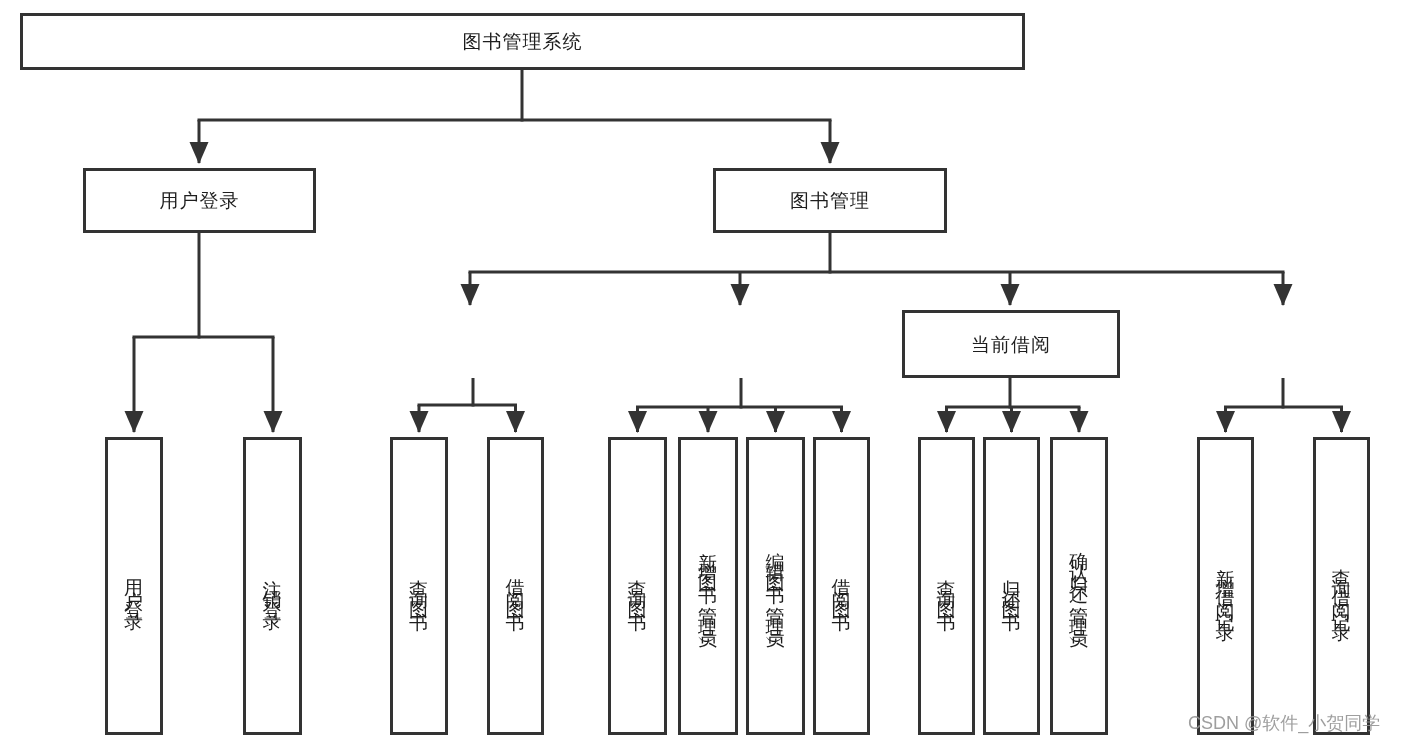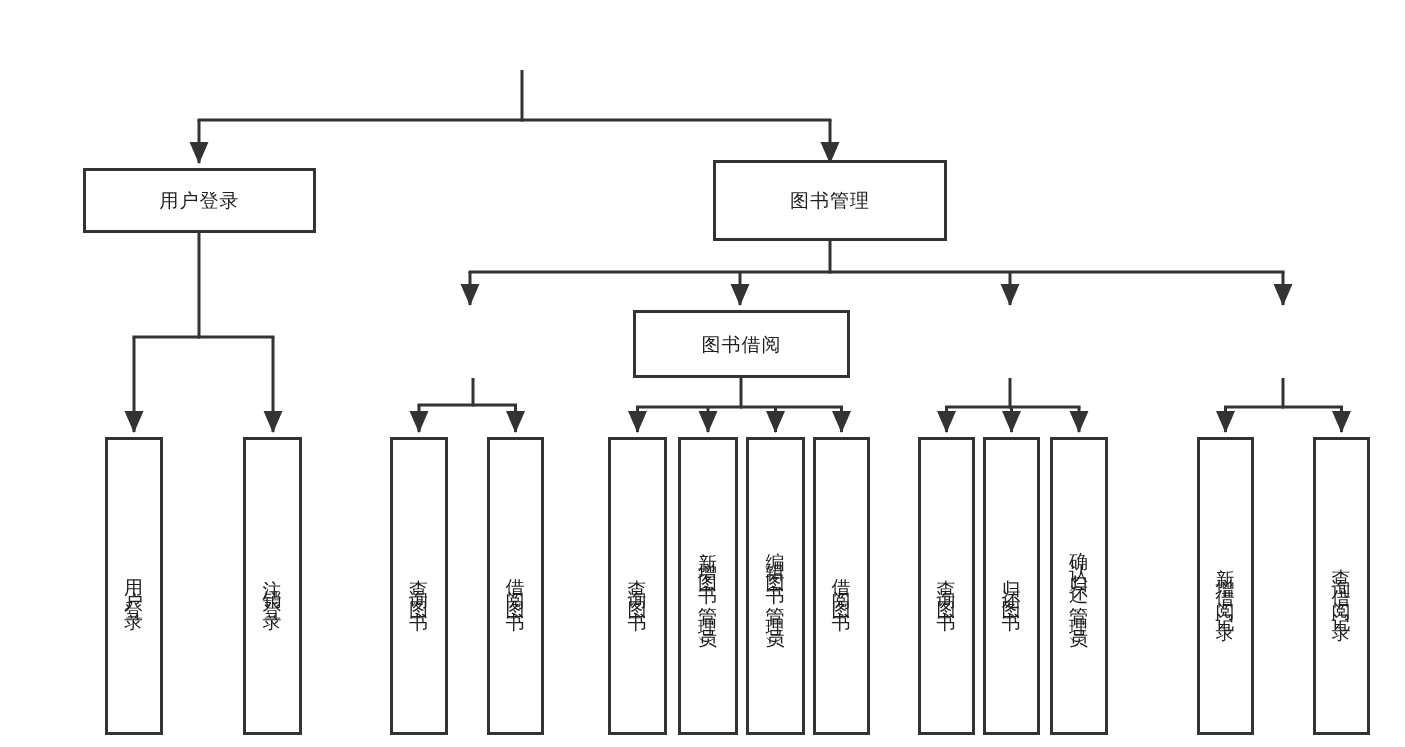--- a/index.html
+++ b/index.html
@@ -39,21 +39,21 @@
     text-orientation: mixed;
     font-size: 19px;
     letter-spacing: 11px;
     line-height: 1;
     white-space: nowrap;
   }
   
   .b-root       { left: 20px;   top: 13px;  width: 1005px; height: 57px; }
   
   .b-l2-login   { left: 83px;   top: 168px; width: 233px;  height: 65px; }
-  .b-l2-mgmt    { left: 713px;  top: 160px; width: 234px;  height: 81px; }
+  .b-l2-mgmt    { left: 713px;  top: 168px; width: 234px;  height: 65px; }
   
   .b-l3-rec     { left: 362px;  top: 310px; width: 222px;  height: 68px; }
   .b-l3-borrow  { left: 633px;  top: 310px; width: 217px;  height: 68px; }
   .b-l3-current { left: 902px;  top: 310px; width: 218px;  height: 68px; }
   .b-l3-records { left: 1175px; top: 310px; width: 215px;  height: 68px; }
   
   .vbox { top: 437px; height: 298px; }
   .b-v1  { left: 105px;  width: 58px; }
   .b-v2  { left: 243px;  width: 59px; }
   .b-v3  { left: 390px;  width: 58px; }
@@ -126,30 +126,33 @@
       <line x1="1011.5" y1="407" x2="1011.5" y2="432" marker-end="url(#arw)"></line>
       <line x1="1079" y1="407" x2="1079" y2="432" marker-end="url(#arw)"></line>
 
       <line x1="1283" y1="378" x2="1283" y2="408.5"></line>
       <line x1="1224" y1="407" x2="1343" y2="407"></line>
       <line x1="1225.5" y1="407" x2="1225.5" y2="432" marker-end="url(#arw)"></line>
       <line x1="1341.5" y1="407" x2="1341.5" y2="432" marker-end="url(#arw)"></line>
     </g>
   </svg>
 
+  <div class="box b-root">
+    <span class="hlabel">图书管理系统</span>
+  </div>
 
   <div class="box b-l2-login">
     <span class="hlabel">用户登录</span>
   </div>
   <div class="box b-l2-mgmt">
     <span class="hlabel">图书管理</span>
   </div>
 
-  <div class="box b-l3-borrow">
-    <span class="hlabel">图书借阅</span>
+  <div class="box b-l3-current">
+    <span class="hlabel">当前借阅</span>
   </div>
 
   <div class="box vbox b-v1">
     <span class="vtext">用户登录</span>
   </div>
   <div class="box vbox b-v2">
     <span class="vtext">注销登录</span>
   </div>
   <div class="box vbox b-v3">
     <span class="vtext">查询图书</span>
@@ -178,14 +181,15 @@
   <div class="box vbox b-v11">
     <span class="vtext">确认归还（管理员）</span>
   </div>
   <div class="box vbox b-v12">
     <span class="vtext">新增借阅记录</span>
   </div>
   <div class="box vbox b-v13">
     <span class="vtext">查询借阅记录</span>
   </div>
 
+  <div class="watermark">CSDN @软件_小贺同学</div>
 
 </div>
 
 </body></html>

